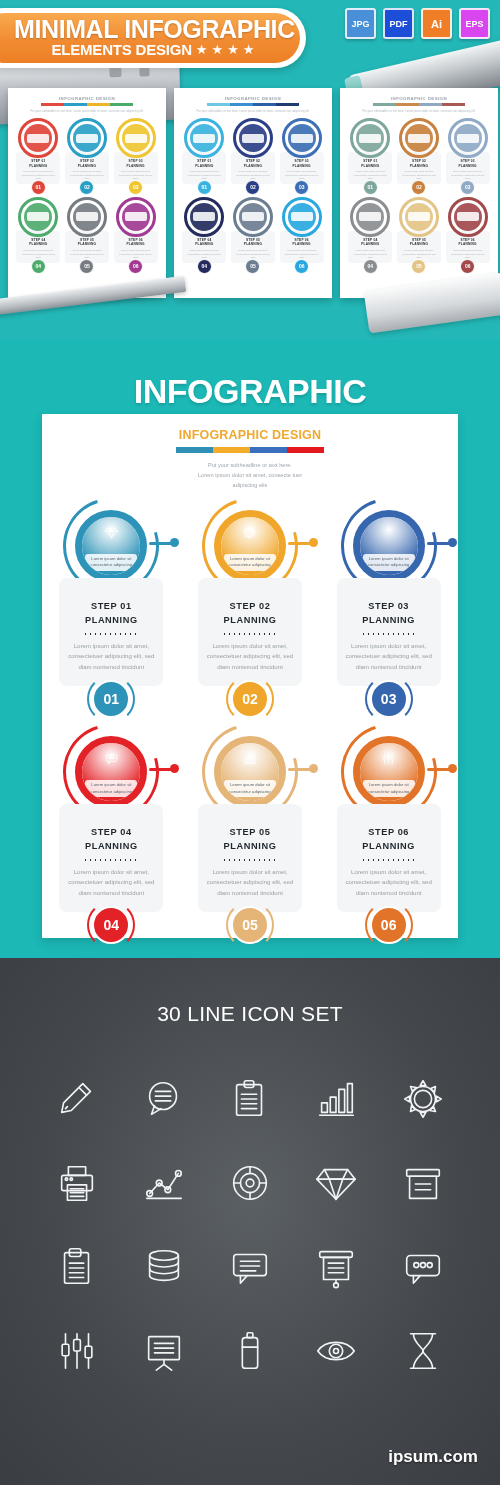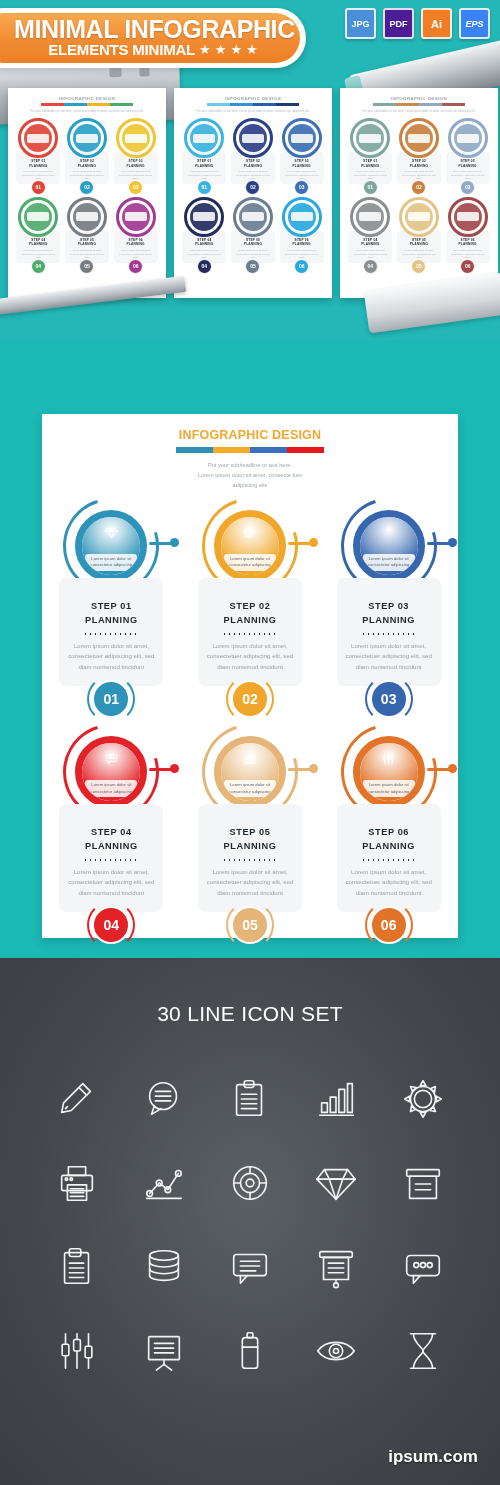--- a/index.html
+++ b/index.html
@@ -269,35 +269,35 @@
 
 <section class="panel-promo">
 
   <div class="promo-caliper"></div>
   <div class="promo-pen"></div>
 
   <div class="promo-ribbon">
     <div class="promo-ribbon-inner"></div>
     <div class="promo-title">MINIMAL INFOGRAPHIC</div>
     <div class="promo-sub-row">
-      <span class="promo-sub">ELEMENTS MINIMAL</span>
+      <span class="promo-sub">ELEMENTS DESIGN</span>
       <span class="promo-stars" id="promo-stars">
           <span class="promo-star">★</span>
           <span class="promo-star">★</span>
           <span class="promo-star">★</span>
           <span class="promo-star">★</span>
         </span>
     </div>
   </div>
 
   <div class="fmt-badges" id="fmt-badges">
       <div class="fmt-badge s" style="background: rgb(74, 144, 217);">JPG</div>
-      <div class="fmt-badge s" style="background: #4c1d95;">PDF</div>
+      <div class="fmt-badge s" style="background: #1d4ed8;">PDF</div>
       <div class="fmt-badge" style="background: rgb(240, 126, 38);">Ai</div>
-      <div class="fmt-badge s" style="background: #3b82f6; font-style: italic;">EPS</div>
+      <div class="fmt-badge s" style="background: #d946ef;">EPS</div>
     </div>
 
   <div class="thumbs" id="thumbs">
       <div class="thumb">
         <div class="thumb-head">
           <div class="thumb-head-t">INFOGRAPHIC DESIGN</div>
           <div class="thumb-bar">
             <i style="background:#e04a3f"></i>
             <i style="background:#2d9fc4"></i>
             <i style="background:#f0b429"></i>
@@ -534,20 +534,21 @@
           </div>
         </div>
       </div>
     </div>
 
   <div class="promo-ruler"></div>
   <div class="promo-rolls"></div>
 </section>
 
 <section class="panel-main">
+  <div class="main-title">INFOGRAPHIC</div>
 
   <div class="board">
     <div class="board-head">
       <div class="board-head-t">INFOGRAPHIC DESIGN</div>
       <div class="board-bar" id="board-bar">
           <i style="background: rgb(47, 143, 181);"></i>
           <i style="background: rgb(245, 171, 42);"></i>
           <i style="background: rgb(58, 111, 189);"></i>
           <i style="background: rgb(227, 25, 30);"></i>
         </div>

